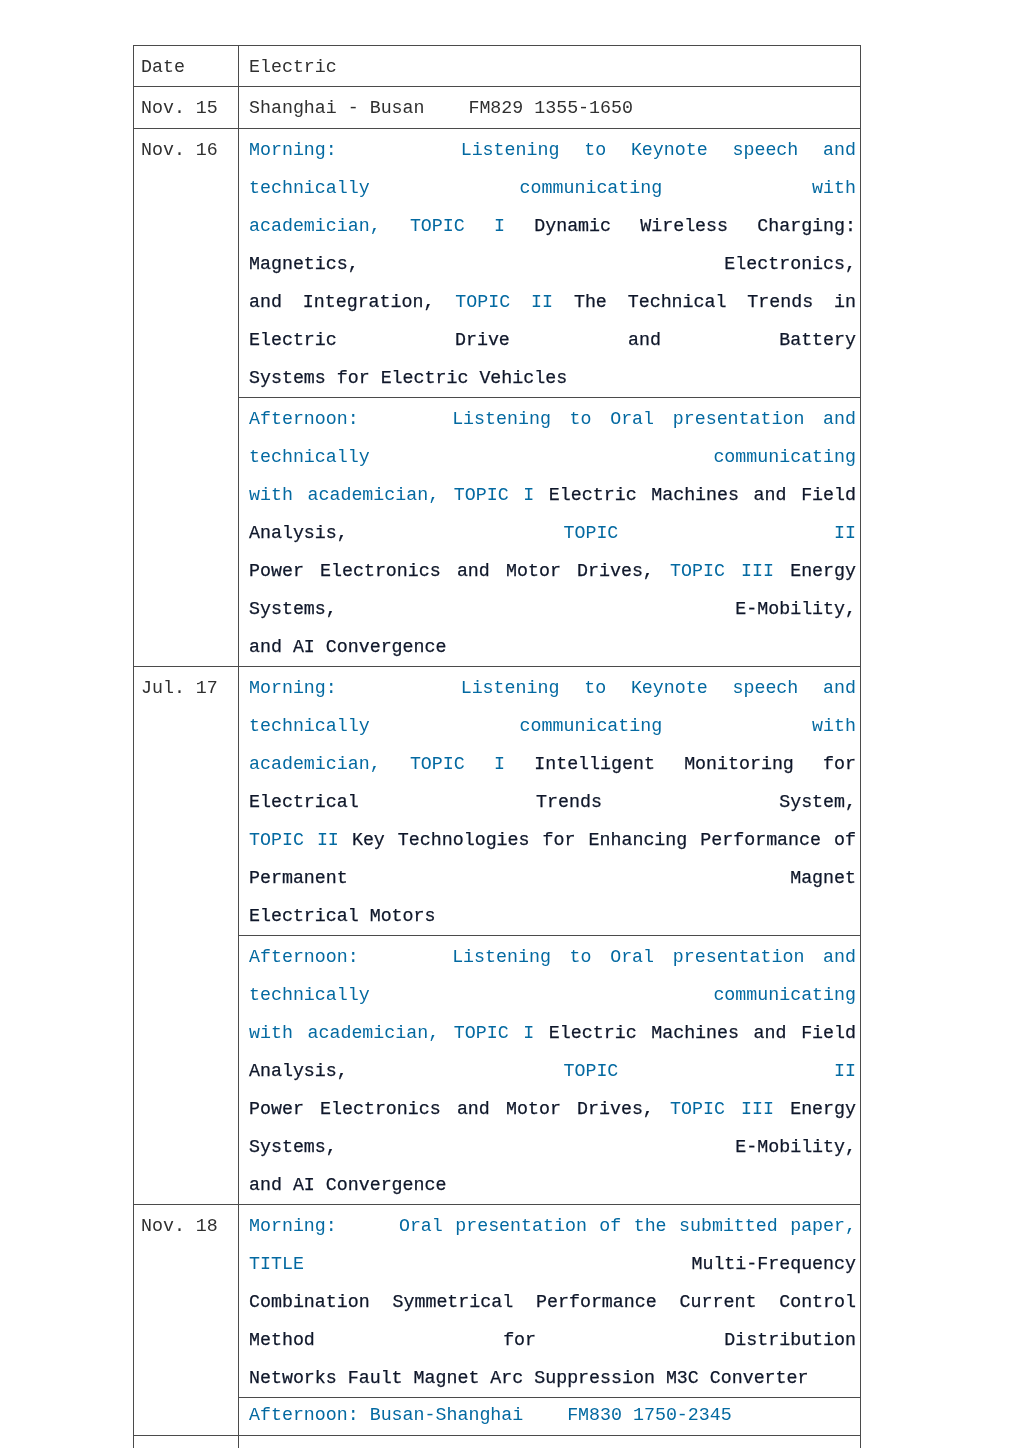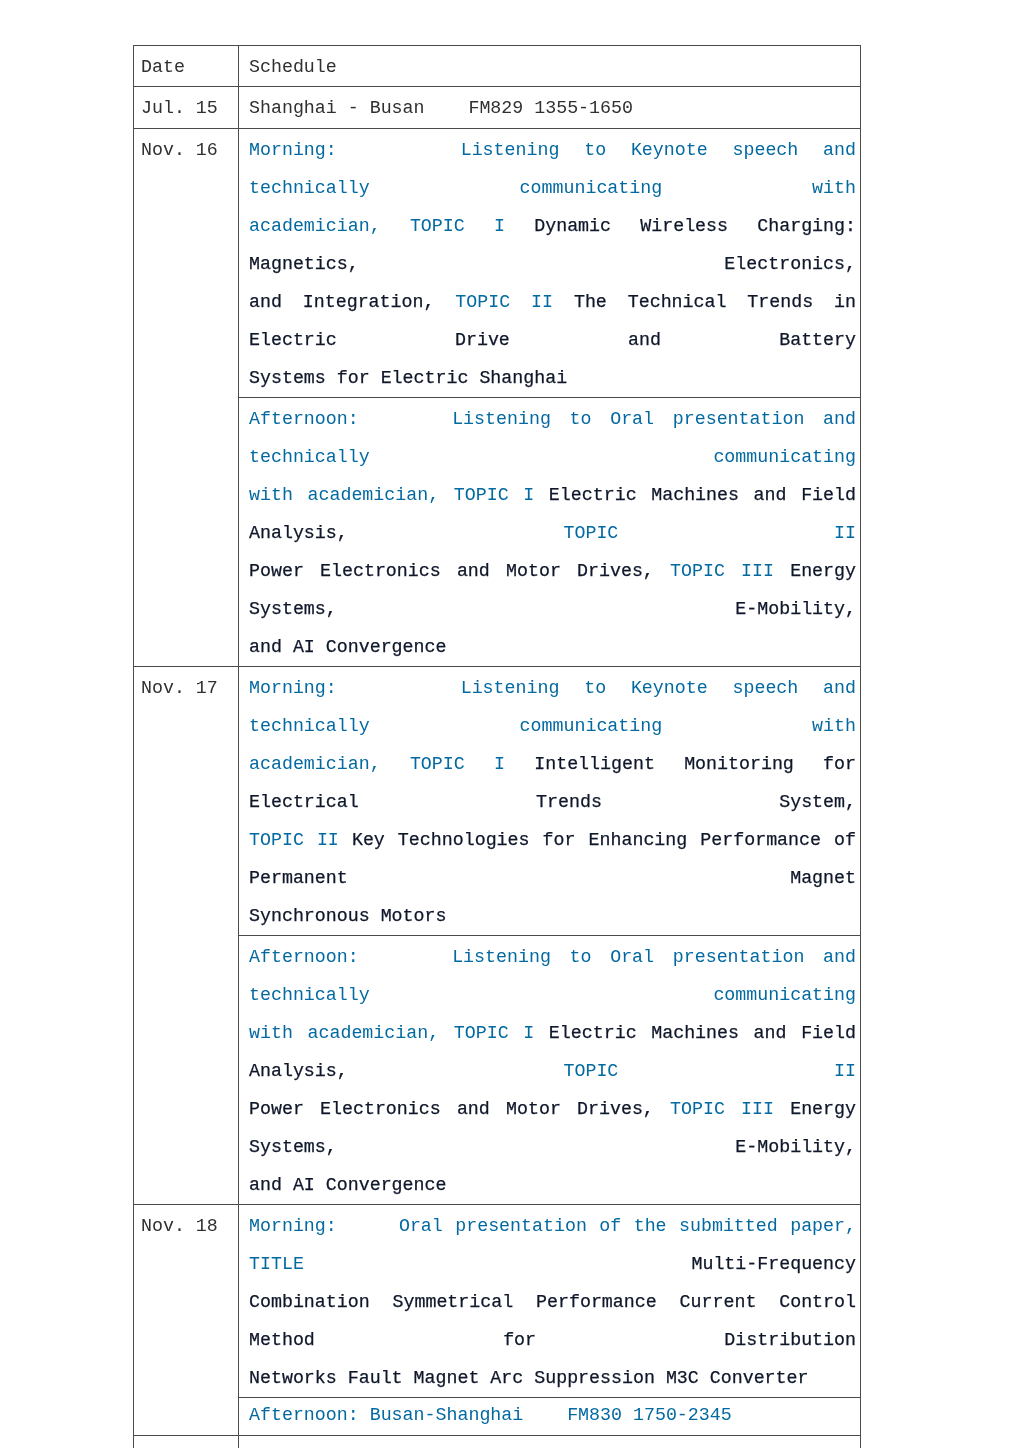--- a/index.html
+++ b/index.html
@@ -48,53 +48,53 @@
 
   <table class="schedule">
     <colgroup>
         <col class="c1">
         <col class="c2">
       </colgroup>
 
     <tbody>
         <tr class="r-hdr">
       <td class="date">Date</td>
-      <td class="sch">Schedule</td>
+      <td class="sch">Electric</td>
     </tr>
 
     <tr class="r-15">
-      <td class="date">Jul. 15</td>
+      <td class="date">Nov. 15</td>
       <td class="sch">Shanghai - Busan&nbsp;&nbsp;&nbsp; FM829 1355-1650</td>
     </tr>
 
     <tr class="r-16am">
       <td class="date" rowspan="2">Nov. 16</td>
       <td class="sch">
         <div class="ln just"><span class="g">Morning:&nbsp;&nbsp;&nbsp;&nbsp; Listening to Keynote speech and technically communicating with</span></div>
         <div class="ln just"><span class="g">academician, TOPIC I </span><span class="b">Dynamic Wireless Charging: Magnetics, Electronics,</span></div>
         <div class="ln just"><span class="b">and Integration, </span><span class="g">TOPIC II </span><span class="b">The Technical Trends in Electric Drive and Battery</span></div>
-        <div class="ln"><span class="b">Systems for Electric Shanghai</span></div>
+        <div class="ln"><span class="b">Systems for Electric Vehicles</span></div>
       </td>
     </tr>
     <tr class="r-16pm">
       <td class="sch">
         <div class="ln just"><span class="g">Afternoon:&nbsp;&nbsp;&nbsp;&nbsp; Listening to Oral presentation and technically communicating</span></div>
         <div class="ln just"><span class="g">with academician, TOPIC I </span><span class="b">Electric Machines and Field Analysis, </span><span class="g">TOPIC II</span></div>
         <div class="ln just"><span class="b">Power Electronics and Motor Drives, </span><span class="g">TOPIC III </span><span class="b">Energy Systems, E-Mobility,</span></div>
         <div class="ln"><span class="b">and AI Convergence</span></div>
       </td>
     </tr>
 
     <tr class="r-17am">
-      <td class="date" rowspan="2">Nov. 17</td>
+      <td class="date" rowspan="2">Jul. 17</td>
       <td class="sch">
         <div class="ln just"><span class="g">Morning:&nbsp;&nbsp;&nbsp;&nbsp; Listening to Keynote speech and technically communicating with</span></div>
         <div class="ln just"><span class="g">academician, TOPIC I </span><span class="b">Intelligent Monitoring for Electrical Trends System,</span></div>
         <div class="ln just"><span class="g">TOPIC II </span><span class="b">Key Technologies for Enhancing Performance of Permanent Magnet</span></div>
-        <div class="ln"><span class="b">Synchronous Motors</span></div>
+        <div class="ln"><span class="b">Electrical Motors</span></div>
       </td>
     </tr>
     <tr class="r-17pm">
       <td class="sch">
         <div class="ln just"><span class="g">Afternoon:&nbsp;&nbsp;&nbsp;&nbsp; Listening to Oral presentation and technically communicating</span></div>
         <div class="ln just"><span class="g">with academician, TOPIC I </span><span class="b">Electric Machines and Field Analysis, </span><span class="g">TOPIC II</span></div>
         <div class="ln just"><span class="b">Power Electronics and Motor Drives, </span><span class="g">TOPIC III </span><span class="b">Energy Systems, E-Mobility,</span></div>
         <div class="ln"><span class="b">and AI Convergence</span></div>
       </td>
     </tr>

